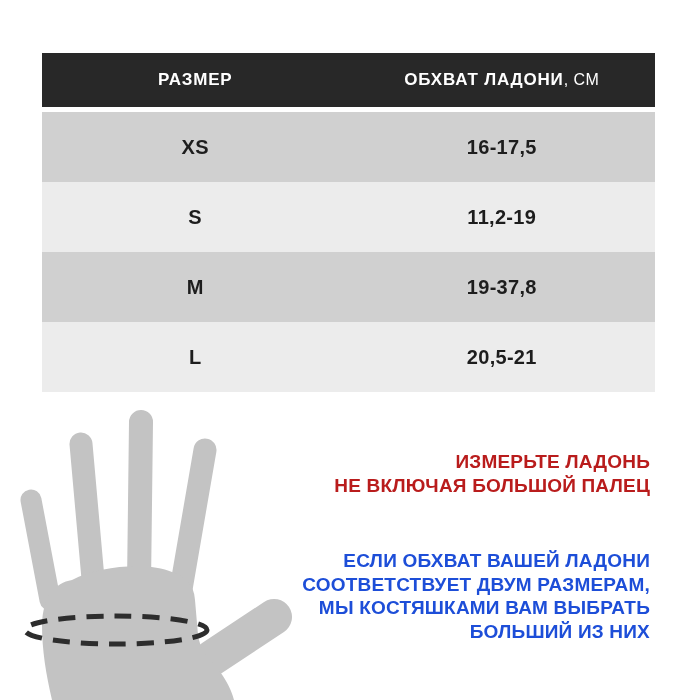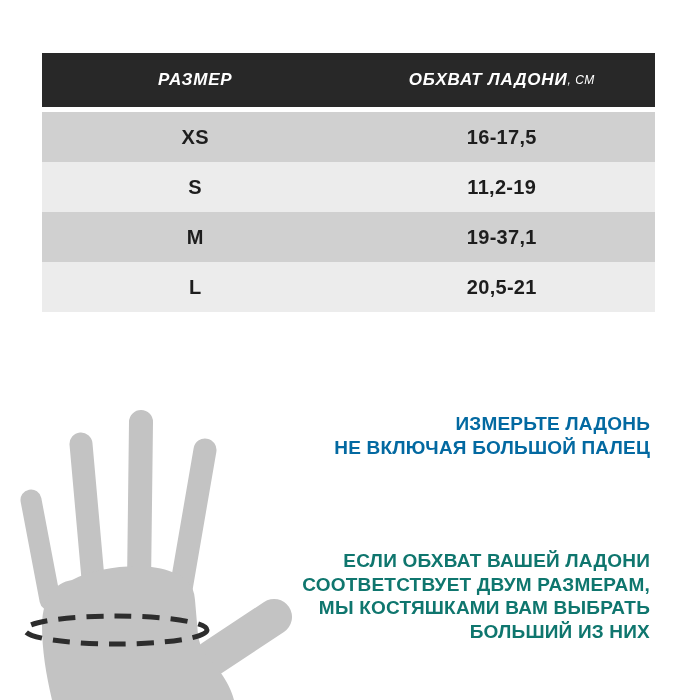--- a/index.html
+++ b/index.html
@@ -8,42 +8,42 @@
     font-family:"Liberation Sans",sans-serif;
   }
 
   
   .size-table{position:absolute;left:42px;top:53px;width:613px;}
   .t-header{
     display:flex;height:54px;background:#282828;color:#ffffff;
   }
   .t-header .th{
     flex:0 0 50%;display:flex;align-items:center;justify-content:center;
-    font-size:17px;font-weight:700;letter-spacing:0.8px;white-space:nowrap;font-style:italic;
+    font-size:17px;font-weight:700;letter-spacing:0.8px;white-space:nowrap;
   }
-  .t-header .unit{font-weight:400;font-size:12px;letter-spacing:0.5px;}
+  .t-header .unit{font-weight:400;font-size:16px;letter-spacing:0.5px;}
   .t-body{margin-top:5px;}
-  .t-row{display:flex;height:50px;}
+  .t-row{display:flex;height:70px;}
   .t-row:nth-child(odd){background:#d0d0d0;}
   .t-row:nth-child(even){background:#ececec;}
   .t-row .td{
     flex:0 0 50%;display:flex;align-items:center;justify-content:center;
     color:#1d1d1d;font-weight:700;
   }
   .t-row .td.size{font-size:20px;letter-spacing:0.5px;}
   .t-row .td.range{font-size:20px;letter-spacing:0.3px;}
 
   
   .hand-wrap{position:absolute;left:0;top:400px;width:320px;height:300px;}
 
   
   .note{position:absolute;right:50px;text-align:right;font-weight:700;letter-spacing:0.2px;}
   .note .line{font-size:19px;line-height:23.5px;white-space:nowrap;}
-  .note-measure{top:412px;color:#0369a1;}
-  .note-recommendation{top:549px;color:#0f766e;}
+  .note-measure{top:450px;color:#b91c1c;}
+  .note-recommendation{top:549px;color:#1d4ed8;}
 </style>
 </head>
 <body>
 
 <div class="canvas">
 
   <div class="size-table">
     <div class="t-header">
       <div class="th">РАЗМЕР</div>
       <div class="th">
@@ -55,21 +55,21 @@
       <div class="t-row">
         <div class="td size">XS</div>
         <div class="td range">16-17,5</div>
       </div>
       <div class="t-row">
         <div class="td size">S</div>
         <div class="td range">11,2-19</div>
       </div>
       <div class="t-row">
         <div class="td size">M</div>
-        <div class="td range">19-37,1</div>
+        <div class="td range">19-37,8</div>
       </div>
       <div class="t-row">
         <div class="td size">L</div>
         <div class="td range">20,5-21</div>
       </div>
     </div>
   </div>
 
   <div class="hand-wrap">
     <svg width="320" height="300" viewBox="0 0 320 300" xmlns="http://www.w3.org/2000/svg" aria-hidden="true">

